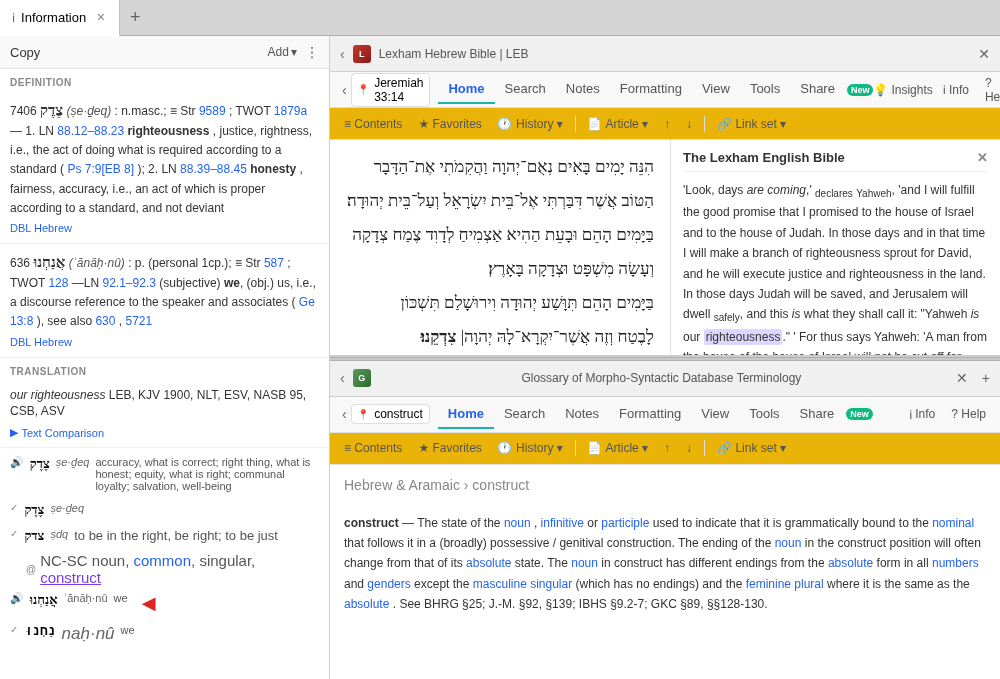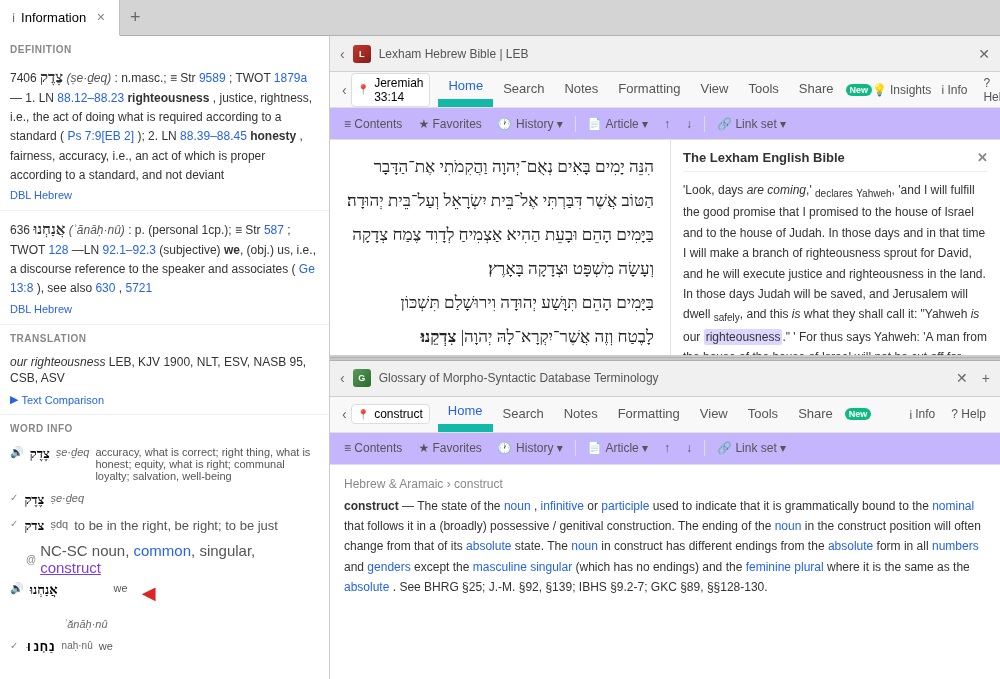--- a/index.html
+++ b/index.html
@@ -49,34 +49,34 @@
     .top-right { flex: 1; display: flex; flex-direction: column; background: #fff; border-bottom: 2px solid #ccc; overflow: hidden; }
 
     
     .bottom-right { flex: 1; display: flex; flex-direction: column; background: #fff; overflow: hidden; }
 
     
     .panel-header { display: flex; align-items: center; height: 36px; background: #f0f0f0; border-bottom: 1px solid #d0d0d0; gap: 4px; padding: 0 6px; }
     .nav-btn { background: none; border: none; cursor: pointer; color: #666; font-size: 14px; padding: 2px 4px; }
     .resource-icon { width: 18px; height: 18px; background: linear-gradient(135deg, #4a6fa5, #2a4a85); border-radius: 3px; display: inline-flex; align-items: center; justify-content: center; color: white; font-size: 9px; font-weight: 700; }
     .panel-tab { padding: 6px 10px; font-size: 13px; color: #555; cursor: pointer; border-bottom: 2px solid transparent; }
-    .panel-tab.active { color: #2563eb; border-bottom: 8px solid #14b8a6; font-weight: 400; }
+    .panel-tab.active { color: #2563eb; border-bottom: 2px solid #14b8a6; font-weight: 700; }
     .new-badge { background: #10b981; color: white; font-size: 9px; font-weight: 700; padding: 1px 4px; border-radius: 8px; margin-left: 2px; }
 
     
-    .toolbar { display: flex; align-items: center; height: 32px; padding: 0 8px; border-bottom: 1px solid #e0e0e0; gap: 4px; background: #c4b5fd; }
+    .toolbar { display: flex; align-items: center; height: 32px; padding: 0 8px; border-bottom: 1px solid #e0e0e0; gap: 4px; background: #eab308; }
     .toolbar-btn { display: flex; align-items: center; gap: 3px; font-size: 12px; color: #555; cursor: pointer; padding: 2px 6px; border-radius: 3px; }
     .toolbar-sep { width: 1px; height: 16px; background: #ddd; margin: 0 2px; }
     .chapter-ref { font-size: 12px; color: #888; margin-bottom: 12px; }
     .scripture-text { font-size: 18px; line-height: 1.8; color: #222; text-align: right; direction: rtl; font-family: 'Times New Roman', serif; }
     .bible-text { font-size: 12px; line-height: 1.7; color: #333; }
 
     
     .glossary-content { flex: 1; overflow-y: auto; padding: 12px 14px; }
-    .glossary-breadcrumb { font-size: 12px; color: #888; margin-bottom: 5px; }
+    .glossary-breadcrumb { font-size: 14px; color: #888; margin-bottom: 20px; }
     .glossary-text { font-size: 12px; line-height: 1.7; color: #333; }
     .glossary-text .term { font-weight: 700; }
 
     
     ::-webkit-scrollbar { width: 6px; }
     ::-webkit-scrollbar-track { background: #f0f0f0; }
     ::-webkit-scrollbar-thumb { background: #bbb; border-radius: 3px; }
 
     .panel-tabs-nav { display: flex; align-items: center; flex: 1; }
     .info-btn { display: flex; align-items: center; gap: 3px; font-size: 12px; color: #555; cursor: pointer; padding: 2px 6px; }
@@ -94,41 +94,51 @@
     <span style="color:#666; font-size:12px;">ℹ</span>
     <span>Information</span>
     <span class="tab-close">✕</span>
   </div>
   <button class="tab-add">+</button>
 </div>
 
 <div class="main-container">
 
   <div class="left-panel">
+    <div class="left-panel-header">
+      <span class="left-panel-title">Copy</span>
+      <div class="left-panel-actions">
+        <span class="add-btn">
+          <span>Add</span>
+          <span>▾</span>
+        </span>
+        <span class="more-btn">⋮</span>
+      </div>
+    </div>
 
     <div class="left-panel-content">
 
       <div class="section-header">DEFINITION</div>
 
       <div class="entry-block">
         <div style="font-size:12px; color:#333; line-height:1.6;">
           <span>7406</span>
           <span style="font-size:15px; font-weight:700; font-family: serif;">צֶדֶק</span>
           <span style="font-style:italic; color:#555;">(ṣe·ḏeq)</span>
           <span>: n.masc.;</span>
           <span> ≡ Str </span>
           <a class="blue-link">9589</a>
           <span>; TWOT </span>
           <a class="blue-link">1879a</a>
           <span>—</span>
           <span>1. LN </span>
           <a class="blue-link">88.12–88.23</a>
           <span class="bold-text">righteousness</span>
           <span>, justice, rightness, i.e., the act of doing what is required according to a standard (</span>
-          <a class="blue-link">Ps 7:9[EB 2]</a>
+          <a class="blue-link">Ps 7:9[EB 8]</a>
           <span>); 2. LN </span>
           <a class="blue-link">88.39–88.45</a>
           <span class="bold-text">honesty</span>
           <span>, fairness, accuracy, i.e., an act of which is proper according to a standard, and not deviant</span>
         </div>
         <div class="dbl-link">DBL Hebrew</div>
       </div>
 
       <div class="entry-block">
         <div style="font-size:12px; color:#333; line-height:1.6;">
@@ -157,62 +167,61 @@
           <em>our righteousness</em>
           <span> </span>
           <span>LEB, KJV 1900, NLT, ESV, NASB 95, CSB, ASV</span>
         </div>
         <div class="text-comparison-link">
           <span>▶</span>
           <span>Text Comparison</span>
         </div>
       </div>
 
-      <div class="section-header" style="display:flex; align-items:center; gap:6px;">WORD INFO</div>
 
       <div class="word-info-section">
 
         <div class="word-entry">
           <span style="color:#888; cursor:pointer; font-size:11px;">🔊</span>
           <span style="font-size:13px; font-weight:700; font-family:serif;">צֶדֶק</span>
           <span style="font-style:italic; color:#666; font-size:11px;">ṣe·ḏeq</span>
           <span style="font-size:11px; color:#555;">accuracy, what is correct; right thing, what is honest; equity, what is right; communal loyalty; salvation, well-being</span>
         </div>
 
         <div class="word-entry">
           <span style="color:#888; font-size:10px;">✓</span>
           <span style="font-size:13px; font-weight:700; font-family:serif;">צֶדֶק</span>
           <span style="font-style:italic; color:#666; font-size:11px;">ṣe·ḏeq</span>
         </div>
 
         <div class="word-entry">
           <span style="color:#888; font-size:10px;">✓</span>
           <span style="font-size:13px; font-weight:700; font-family:serif;">צדק</span>
-          <span style="color:#666; font-size:11px;">ṣdq</span>
+          <span style="font-style:italic; color:#666; font-size:11px;">ṣdq</span>
           <span style="font-size:13px; color:#555;">to be in the right, be right; to be just</span>
         </div>
 
         <div style="display:flex; align-items:center; gap:4px; margin: 4px 0 4px 16px;">
           <span style="color:#888; font-size:10px;">@</span>
           <span style="font-size:15px; color:#555;">NC-SC noun, <span style="color:#2563eb;">common</span>, singular, <span class="purple-underline">construct</span></span>
         </div>
 
         <div class="word-entry">
           <span style="color:#888; cursor:pointer; font-size:11px;">🔊</span>
           <span style="font-size:13px; font-weight:700; font-family:serif;">אֲנַחְנוּ</span>
-          <span style="font-style:italic; color:#666; font-size:11px;margin-top:36px;">ʾănāḥ·nû</span>
+          <span style="color:#666; font-size:11px;">ʾănāḥ·nû</span>
           <span style="font-size:11px; color:#555;">we</span>
 
           <span style="color:#dc2626; font-size:18px; margin-left:8px;">◀</span>
         </div>
 
         <div class="word-entry">
           <span style="color:#888; font-size:10px;">✓</span>
           <span style="font-size:13px; font-weight:700; font-family:Liberation Mono, monospace;">נַחְנוּ</span>
-          <span style="color:#666; font-size:10px;">naḥ·nû</span>
+          <span style="font-style:italic; color:#666; font-size:17px;">naḥ·nû</span>
           <span style="font-size:11px; color:#555;">we</span>
         </div>
 
       </div>
 
     </div>
   </div>
 
   <div class="right-panels">
 
@@ -310,21 +319,21 @@
       </div>
     </div>
 
     <div class="split-divider"></div>
 
     <div class="bottom-right">
 
       <div class="panel-header">
         <button class="nav-btn">‹</button>
         <div class="resource-icon" style="background: linear-gradient(135deg, #5a9a5a, #2a6a2a);">G</div>
-        <span style="font-size:12px; color:#555; padding:0 4px; flex:1; white-space:nowrap; overflow:hidden; text-overflow:ellipsis;">Glossary of Morpho-Syntactic Database Terminology</span>
+        <span style="font-size:12px; color:#555; padding:0 4px; flex:1; white-space:nowrap; overflow:hidden; text-overflow:ellipsis;text-align:center;">Glossary of Morpho-Syntactic Database Terminology</span>
         <button class="nav-btn">✕</button>
         <button class="nav-btn" style="margin-left:2px;">+</button>
       </div>
 
       <div style="display:flex; align-items:center; background:#f8f8f8; border-bottom:1px solid #e0e0e0; padding:0 8px; height:36px;">
         <button class="nav-btn">‹</button>
         <div style="display:flex; align-items:center; gap:4px; border:1px solid #ddd; border-radius:4px; padding:2px 6px; background:white; font-size:12px;">
           <span style="font-size:10px;">📍</span>
           <span>construct</span>
         </div>

